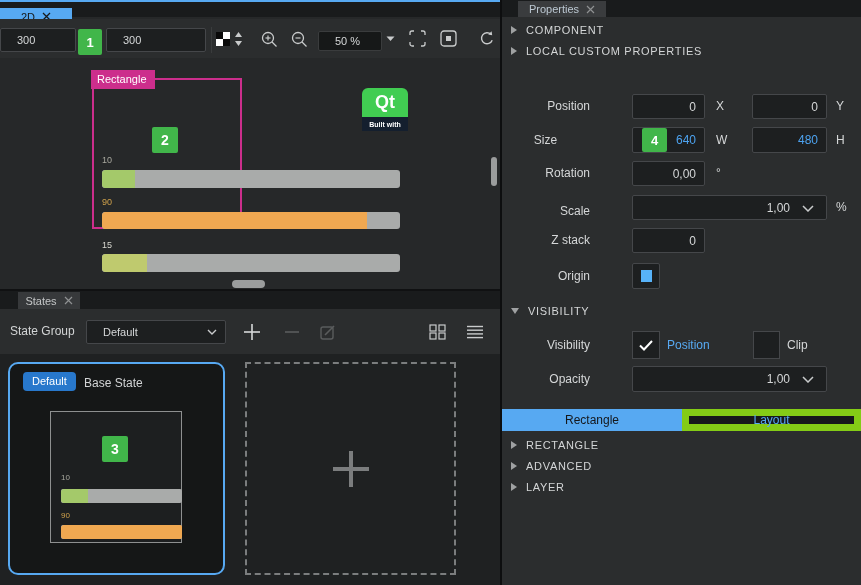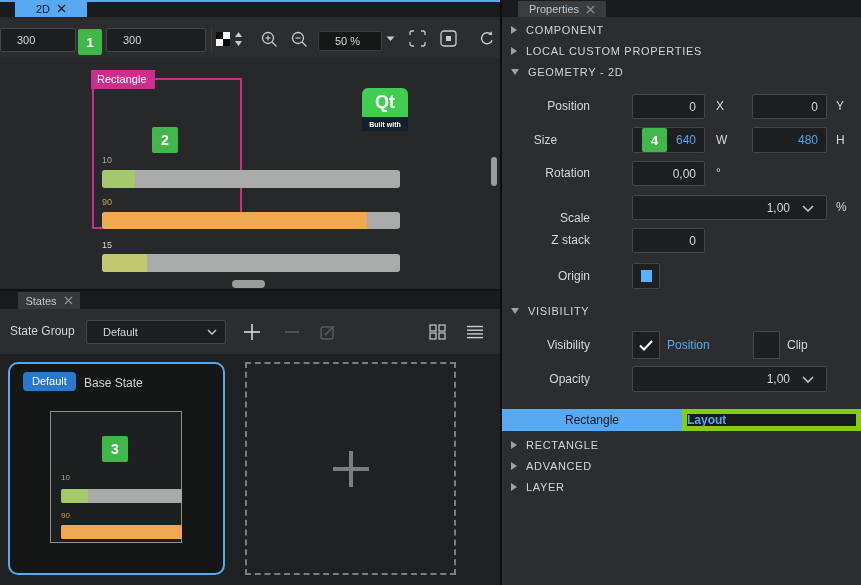--- a/index.html
+++ b/index.html
@@ -31,21 +31,21 @@
   .bar { background:#a9abaa; border-radius:3px; overflow:hidden; }
   .bar .fill { height:100%; border-radius:3px 0 0 3px; }
   .bar-label { font-size:9px; }
   .iconbtn { display:flex; align-items:center; justify-content:center; }
   .xicon { color:inherit; }
 </style>
 </head>
 <body>
 
 <div class="abs tabbar" style="left:0;top:0;width:501px;height:17px;">
-  <div class="abs tab" style="left:0;top:0;width:72px;height:17px;background:#57a9f2;color:#17191a;margin-left:15px;">
+  <div class="abs tab" style="left:0;top:8px;width:72px;height:17px;background:#57a9f2;color:#17191a;">
     <span>2D</span>
     <span class="xicon">
       <svg width="9" height="9" viewBox="0 0 9 9">
           <path d="M1 1 L8 8 M8 1 L1 8" stroke="#17191a" stroke-width="1.3" fill="none"></path>
         </svg>
     </span>
   </div>
 </div>
 <div class="abs" style="left:0;top:17;width:501px;height:2px;background:#57a9f2;"></div>
 
@@ -268,24 +268,20 @@
         <svg width="9" height="9" viewBox="0 0 9 9">
             <path d="M1 1 L8 8 M8 1 L1 8" stroke="#8f9192" stroke-width="1.2" fill="none"></path>
           </svg>
       </span>
     </div>
   </div>
   <div class="abs secrow" style="left:0;top:43px;width:359px;">
     <span class="arrow-r"></span>
     <span class="seclabel">LOCAL CUSTOM PROPERTIES</span>
   </div>
-  <div class="abs secrow" style="left:0;top:64px;width:359px;">
-    <span class="arrow-d"></span>
-    <span class="seclabel">GEOMETRY - 2D</span>
-  </div>
 </div>
 
 <div class="abs prop-label" style="top:94px;line-height:25px;">
   <span>Position</span></div>
 <div class="abs field right" style="left:632px;top:94px;width:73px;height:25px;">
   <span>0</span>
   </div>
 <div class="abs unit" style="left:716px;top:94px;line-height:25px;">
   <span>X</span></div>
 <div class="abs field right" style="left:752px;top:94px;width:75px;height:25px;">
@@ -311,21 +307,21 @@
   <span>H</span></div>
 
 <div class="abs prop-label" style="top:161px;line-height:25px;">
   <span>Rotation</span></div>
 <div class="abs field right" style="left:632px;top:161px;width:73px;height:25px;">
   <span>0,00</span>
   </div>
 <div class="abs unit" style="left:716px;top:161px;line-height:25px;">
   <span>°</span></div>
 
-<div class="abs prop-label" style="top:206px;line-height:25px;padding-left:41px;">
+<div class="abs prop-label" style="top:199px;line-height:25px;padding-left:41px;">
   <span>Scale</span></div>
 <div class="abs field right" style="left:632px;top:195px;width:195px;height:25px;padding-right:36px;">
   <span>1,00</span>
   </div>
 <div class="abs iconbtn" style="left:802px;top:205px;">
   <svg width="12" height="7" viewBox="0 0 12 7">
       <path d="M1 1 L6 6 L11 1" stroke="#c9cbcc" stroke-width="1.5" fill="none"></path>
     </svg>
   </div>
 <div class="abs unit" style="left:836px;top:195px;line-height:25px;">
@@ -370,21 +366,21 @@
   </div>
 <div class="abs iconbtn" style="left:802px;top:376px;">
   <svg width="12" height="7" viewBox="0 0 12 7">
       <path d="M1 1 L6 6 L11 1" stroke="#c9cbcc" stroke-width="1.5" fill="none"></path>
     </svg>
   </div>
 
 <div class="abs" style="left:502px;top:409px;width:180px;height:22px;background:#57a9f2;display:flex;align-items:center;justify-content:center;font-size:12px;color:#15171a;">
   <span>Rectangle</span>
   </div>
-<div class="abs" style="left:682px;top:409px;width:179px;height:22px;background:#17191b;border:5px solid #84cc16;display:flex;align-items:center;justify-content:flex-start;font-size:12px;color:#57a9f2;font-weight:bold;">
+<div class="abs" style="left:682px;top:409px;width:179px;height:22px;background:#17191b;border:7px solid #84cc16;display:flex;align-items:center;justify-content:center;font-size:12px;color:#57a9f2;">
   <span>Layout</span>
   </div>
 
 <div class="abs secrow" style="left:502px;top:437px;width:359px;">
   <span class="arrow-r"></span>
   <span class="seclabel">RECTANGLE</span>
 </div>
 <div class="abs secrow" style="left:502px;top:458px;width:359px;">
   <span class="arrow-r"></span>
   <span class="seclabel">ADVANCED</span>

